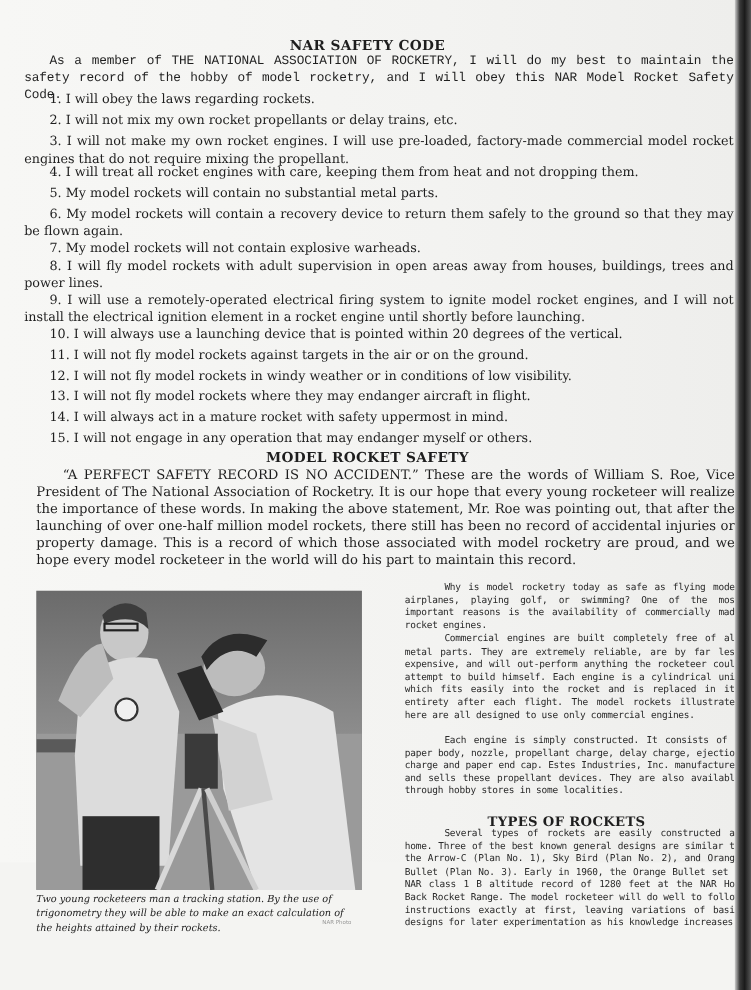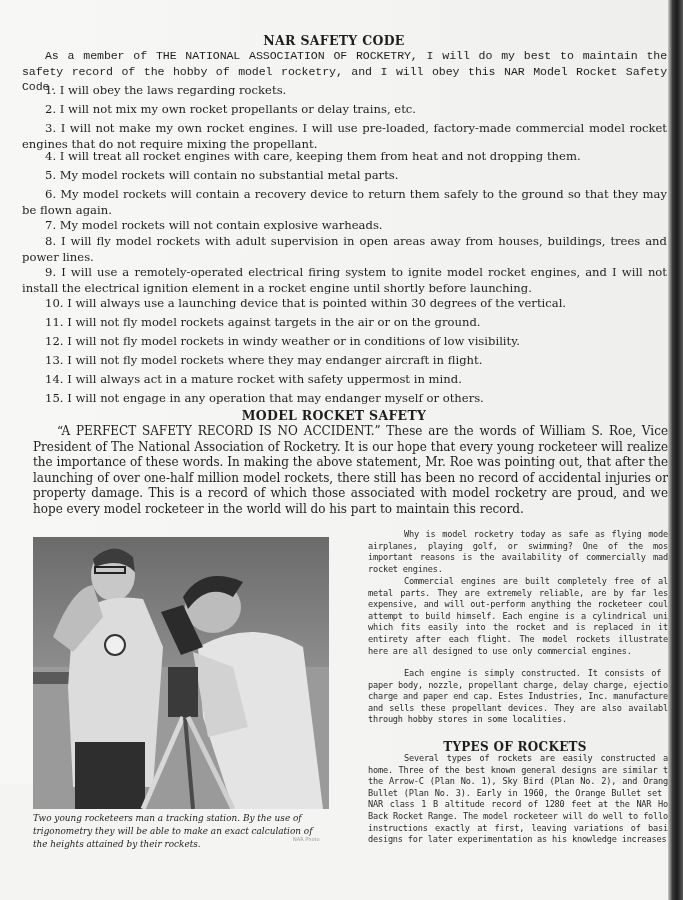--- a/index.html
+++ b/index.html
@@ -72,21 +72,21 @@
   <div>
     <div class="rule-line indent" style="top:83px;"><span>1.</span> <span>I will obey the laws regarding rockets.</span></div>
     <div class="rule-line indent" style="top:102px;"><span>2.</span> <span>I will not mix my own rocket propellants or delay trains, etc.</span></div>
     <div class="rule-line indent" style="top:121px;"><span>3.</span> <span>I will not make my own rocket engines.  I will use pre-loaded, factory-made commercial model rocket engines that do not require mixing the propellant.</span></div>
     <div class="rule-line indent" style="top:149px;"><span>4.</span> <span>I will treat all rocket engines with care, keeping them from heat and not dropping them.</span></div>
     <div class="rule-line indent" style="top:168px;"><span>5.</span> <span>My model rockets will contain no substantial metal parts.</span></div>
     <div class="rule-line indent" style="top:187px;"><span>6.</span> <span>My model rockets will contain a recovery device to return them safely to the ground so that they may be flown again.</span></div>
     <div class="rule-line indent" style="top:218px;"><span>7.</span> <span>My model rockets will not contain explosive warheads.</span></div>
     <div class="rule-line indent" style="top:234px;"><span>8.</span> <span>I will fly model rockets with adult supervision in open areas away from houses, buildings, trees and power lines.</span></div>
     <div class="rule-line indent" style="top:265px;"><span>9.</span> <span>I will use a remotely-operated electrical firing system to ignite model rocket engines, and I will not install the electrical ignition element in a rocket engine until shortly before launching.</span></div>
-    <div class="rule-line indent" style="top:296px;"><span>10.</span> <span>I will always use a launching device that is pointed within 30 degrees of the vertical.</span></div>
+    <div class="rule-line indent" style="top:296px;"><span>10.</span> <span>I will always use a launching device that is pointed within 20 degrees of the vertical.</span></div>
     <div class="rule-line indent" style="top:315px;"><span>11.</span> <span>I will not fly model rockets against targets in the air or on the ground.</span></div>
     <div class="rule-line indent" style="top:334px;"><span>12.</span> <span>I will not fly model rockets in windy weather or in conditions of low visibility.</span></div>
     <div class="rule-line indent" style="top:353px;"><span>13.</span> <span>I will not fly model rockets where they may endanger aircraft in flight.</span></div>
     <div class="rule-line indent" style="top:372px;"><span>14.</span> <span>I will always act in a mature rocket with safety uppermost in mind.</span></div>
     <div class="rule-line indent" style="top:391px;"><span>15.</span> <span>I will not engage in any operation that may endanger myself or others.</span></div>
   </div>
 
   <div class="title" style="top:408px;">MODEL ROCKET SAFETY</div>
   <div class="quote-para">“A PERFECT SAFETY RECORD IS NO ACCIDENT.”  These are the words of William S. Roe, Vice President of The National Association of Rocketry.  It is our hope that every young rocketeer will realize the importance of these words.  In making the above statement, Mr. Roe was pointing out, that after the launching of over one-half million model rockets, there still has been no record of accidental injuries or property damage.  This is a record of which those associated with model rocketry are proud, and we hope every model rocketeer in the world will do his part to maintain this record.</div>
 

